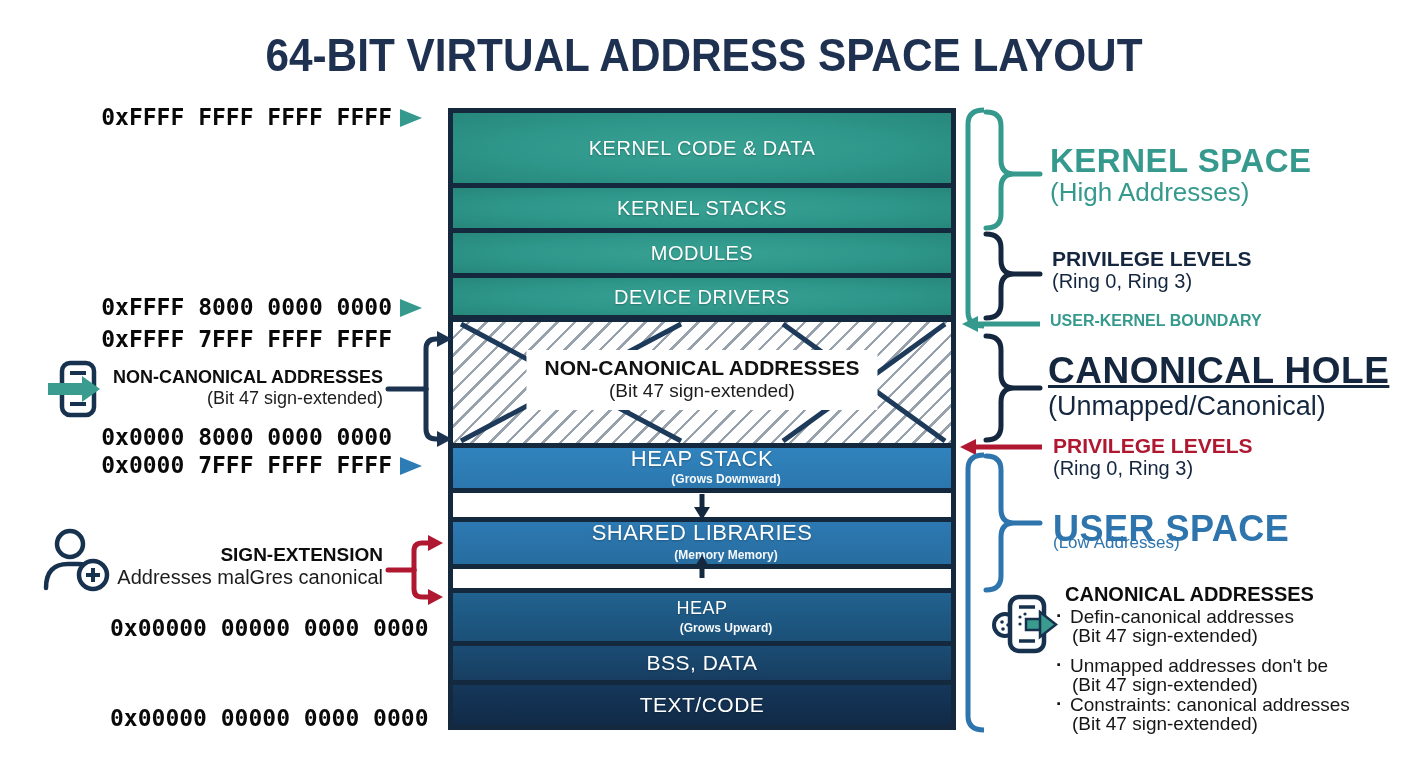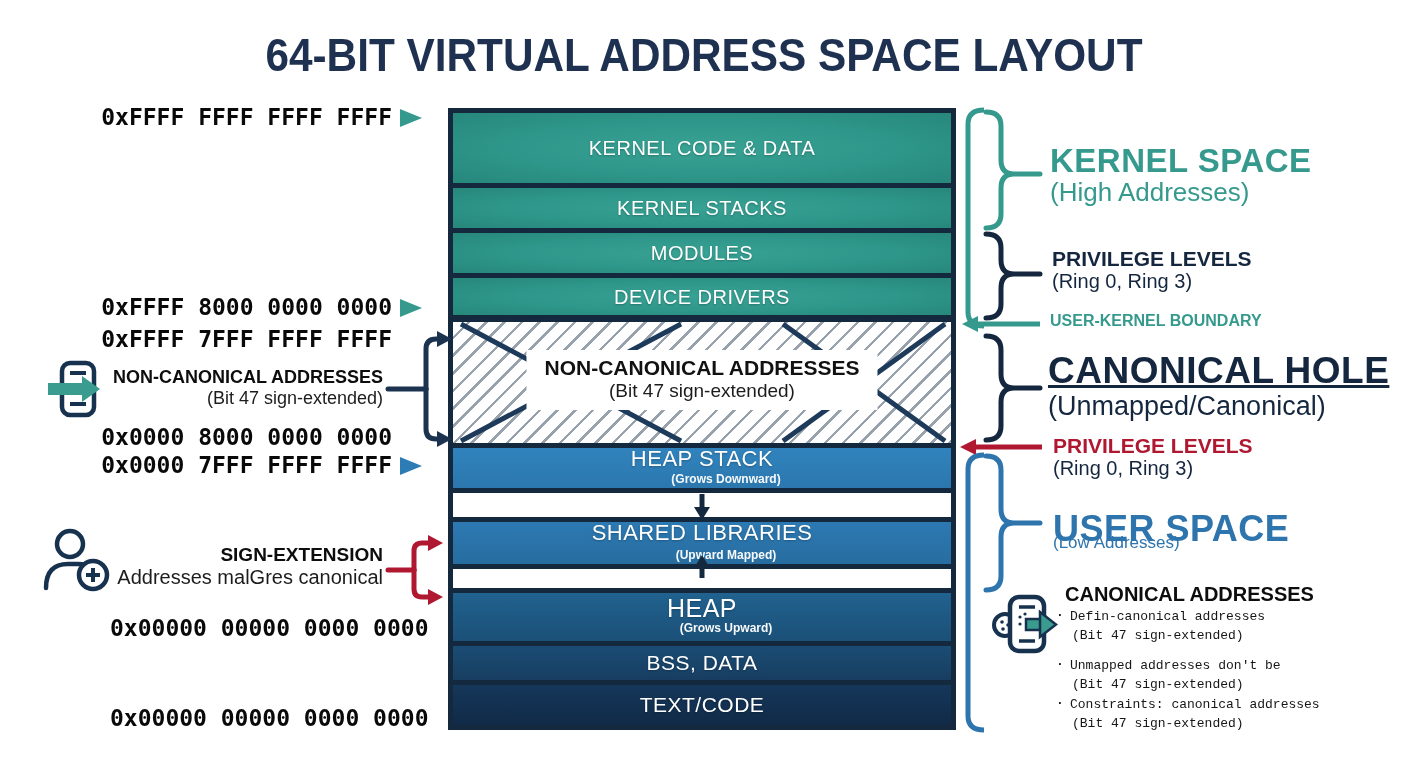--- a/index.html
+++ b/index.html
@@ -76,21 +76,21 @@
   .pl-sub{left:1052px;top:270px;font-size:20px;color:#15273e;}
   .bnd{left:1050px;top:312px;font-size:16px;font-weight:bold;color:#359a8d;}
   .ch-title{left:1048px;top:350px;font-size:37px;font-weight:bold;color:#15273e;letter-spacing:.5px;text-decoration:underline;}
   .ch-sub{left:1048px;top:391px;font-size:27px;color:#15273e;}
   .plr-title{left:1053px;top:434px;font-size:21px;font-weight:bold;color:#b01730;}
   .plr-sub{left:1053px;top:457px;font-size:20px;color:#15273e;}
   .us-title{left:1053px;top:508px;font-size:36px;font-weight:bold;color:#2e74ad;letter-spacing:.5px;}
   .us-sub{left:1053px;top:533px;font-size:17px;color:#2e74ad;}
   .ca-title{left:1065px;top:583px;font-size:20px;font-weight:bold;color:#0d0d0d;}
   .ca-list{left:1056px;top:607px;width:352px;color:#161616;}
-  .ca-item{font-size:13px;line-height:19px;margin-bottom:11px;white-space:nowrap;font-family:Liberation Mono, monospace;}
+  .ca-item{font-size:19px;line-height:19px;margin-bottom:11px;white-space:nowrap;}
   .ca-item.tight{margin-bottom:1px;}
   .ca-item .l1{position:relative;padding-left:14px;}
   .ca-item .l1::before{content:"·";position:absolute;left:0;top:-1px;font-weight:bold;}
   .ca-item .l2{padding-left:16px;}
 
   svg{display:block;}
   .overlay{left:0;top:0;pointer-events:none;}
 </style>
 </head>
 <body>
@@ -158,25 +158,25 @@
     </div>
   </div>
 
   <div class="block u1" style="top:340px;height:40px">
     <div class="lbl" style="font-size:22px">HEAP STACK</div>
     <div class="sub">(Grows Downward)</div>
   </div>
   <div class="gap" style="top:385px;height:24px"></div>
   <div class="block u2" style="top:414px;height:42px">
     <div class="lbl" style="font-size:22px">SHARED LIBRARIES</div>
-    <div class="sub">(Upward Mapped)</div>
+    <div class="sub">(Memory Memory)</div>
   </div>
   <div class="gap" style="top:461px;height:19px"></div>
   <div class="block u3" style="top:485px;height:48px">
-    <div class="lbl" style="font-size:25px">HEAP</div>
+    <div class="lbl" style="font-size:18px">HEAP</div>
     <div class="sub">(Grows Upward)</div>
   </div>
   <div class="block u4" style="top:538px;height:34px">
     <div class="lbl" style="font-size:21px">BSS, DATA</div>
   </div>
   <div class="block u5" style="top:577px;height:40px">
     <div class="lbl" style="font-size:21px">TEXT/CODE</div>
   </div>
 </div>
 

